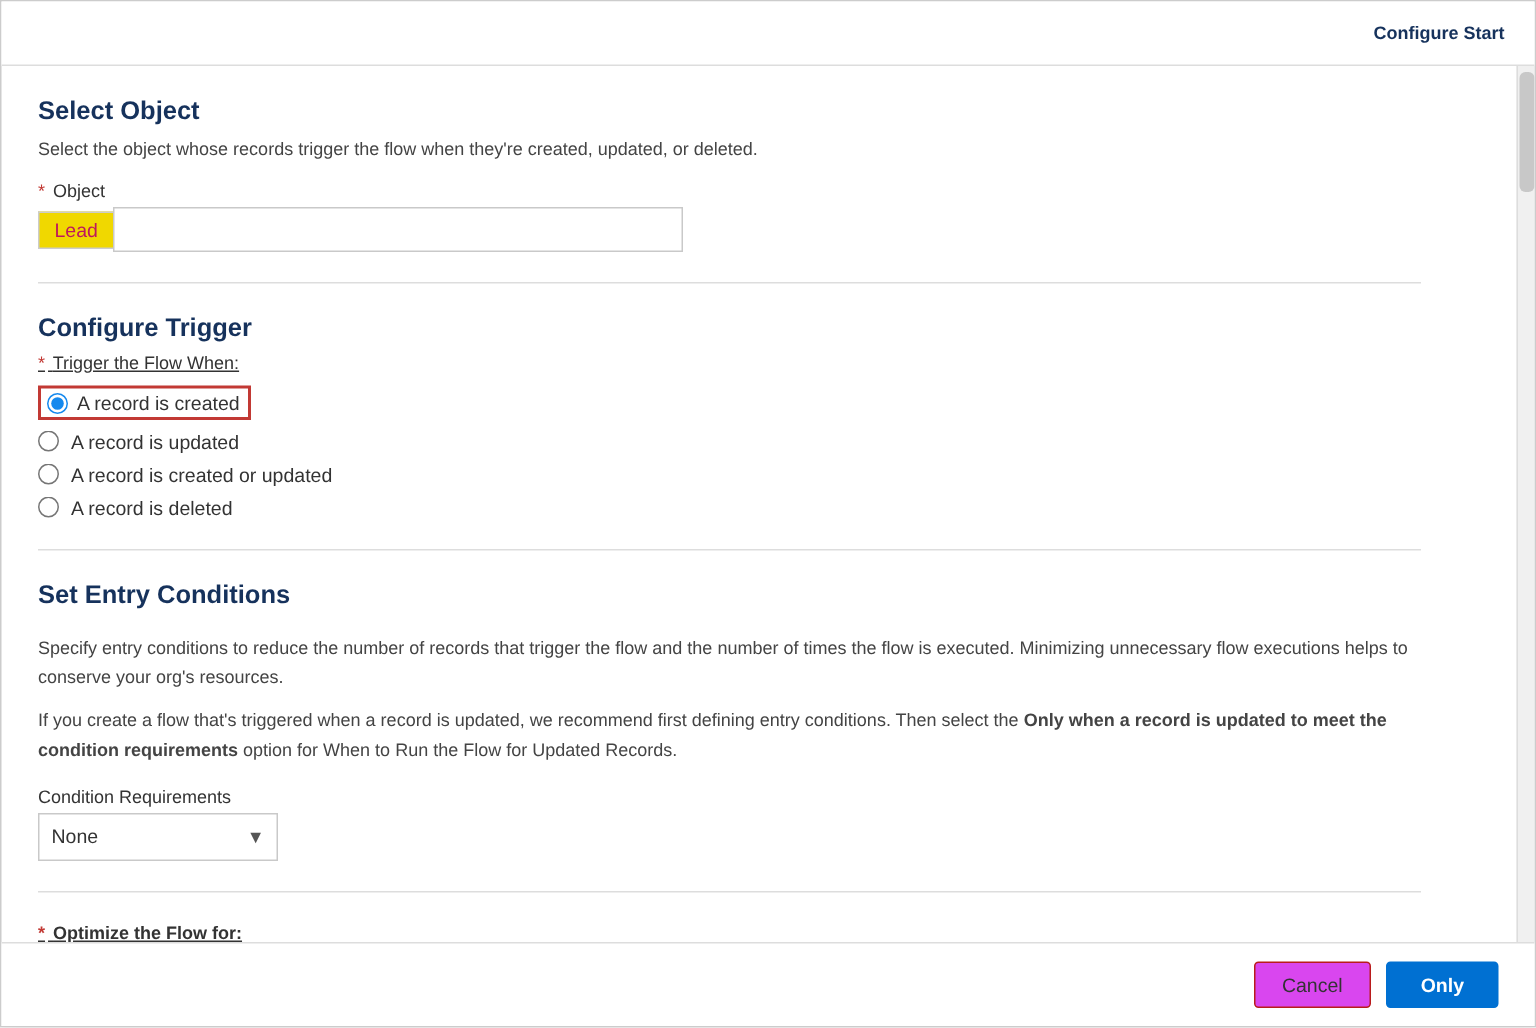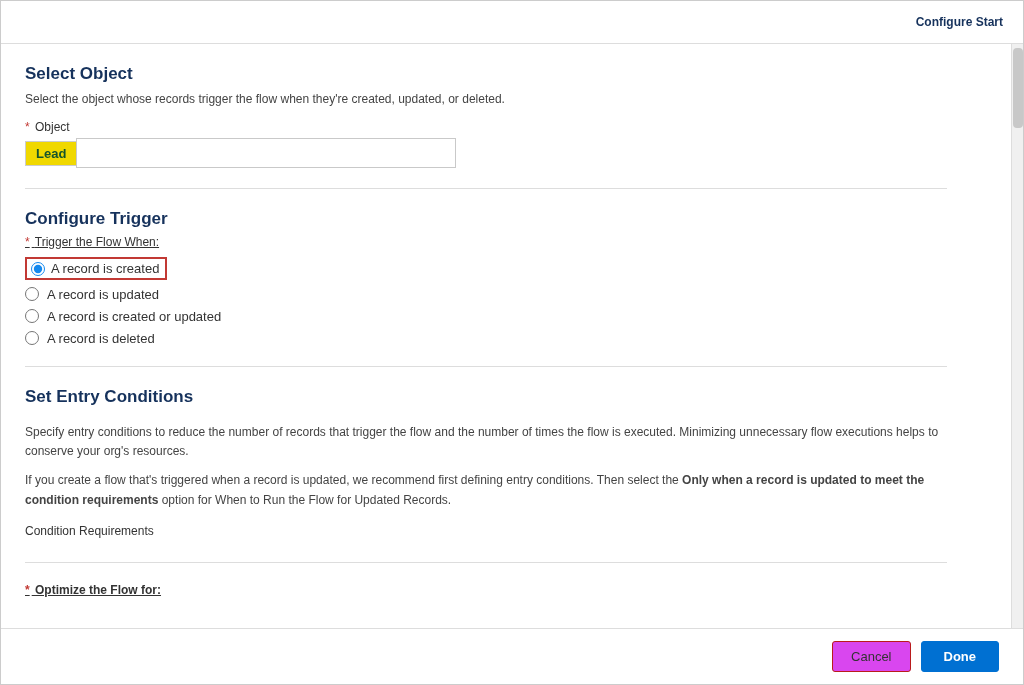--- a/index.html
+++ b/index.html
@@ -87,24 +87,24 @@
     .field-label .required {
       color: #c23934;
       margin-right: 2px;
     }
     .object-input-wrapper {
       display: flex;
       align-items: center;
     }
     .object-tag {
       background: #f0d800;
-      color: #14532d;
+      color: #be185d;
       padding: 4px 10px;
       font-size: 13px;
-      font-weight: 700;
+      font-weight: 400;
       border: 1px solid #ccc;
       border-right: none;
       white-space: nowrap;
     }
     .object-input {
       border: 1px solid #c9c9c9;
       padding: 5px 8px;
       font-size: 13px;
       width: 380px;
       height: 30px;
@@ -281,34 +281,38 @@
         </div>
       </div>
 
       <div class="section">
         <div class="section-title">Set Entry Conditions</div>
         <div class="entry-conditions-desc">Specify entry conditions to reduce the number of records that trigger the flow and the number of times the flow is executed. Minimizing unnecessary flow executions helps to conserve your org's resources.</div>
         <div class="entry-info">
           <span>If you create a flow that's triggered when a record is updated, we recommend first defining entry conditions. Then select the </span><strong>Only when a record is updated to meet the condition requirements</strong><span> option for When to Run the Flow for Updated Records.</span>
         </div>
         <div class="condition-req-label">Condition Requirements</div>
+        <div class="dropdown-select">
+          <span>None</span>
+          <span class="dropdown-arrow">▼</span>
+        </div>
       </div>
 
       <div class="section">
         <div class="optimize-label">
           <span class="required">*</span>
           <span>Optimize the Flow for:</span>
         </div>
 
       </div>
 
     </div>
 
     <div class="scrollbar-track">
       <div class="scrollbar-thumb"></div>
     </div>
   </div>
 
   <div class="modal-footer">
     <button class="btn-cancel">Cancel</button>
-    <button class="btn-done">Done</button>
+    <button class="btn-done">Only</button>
   </div>
 </div>
 
 </body></html>

